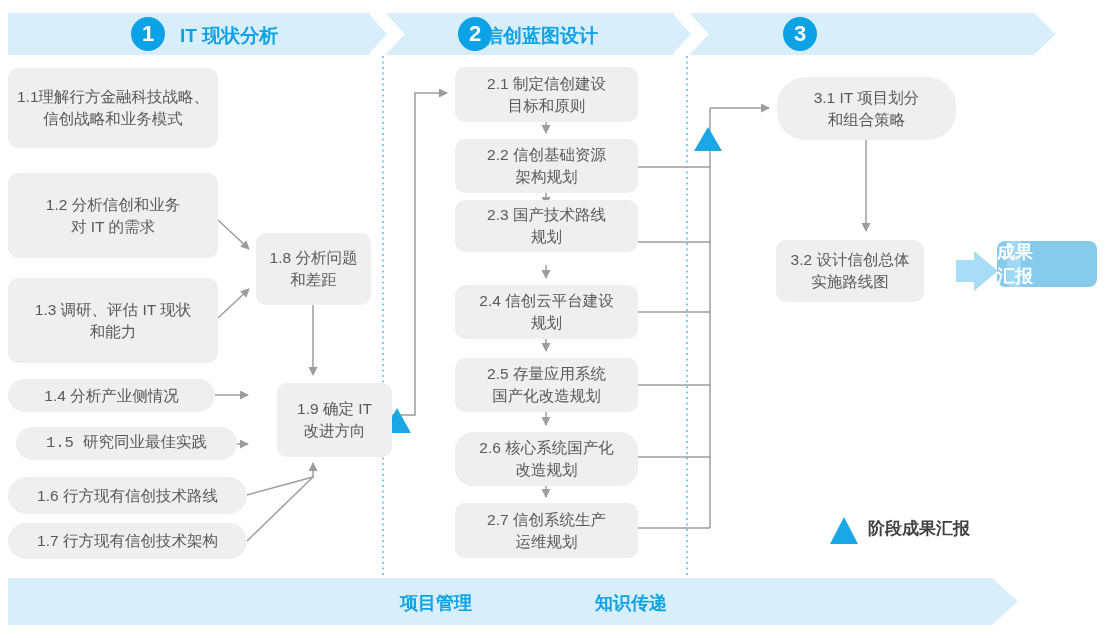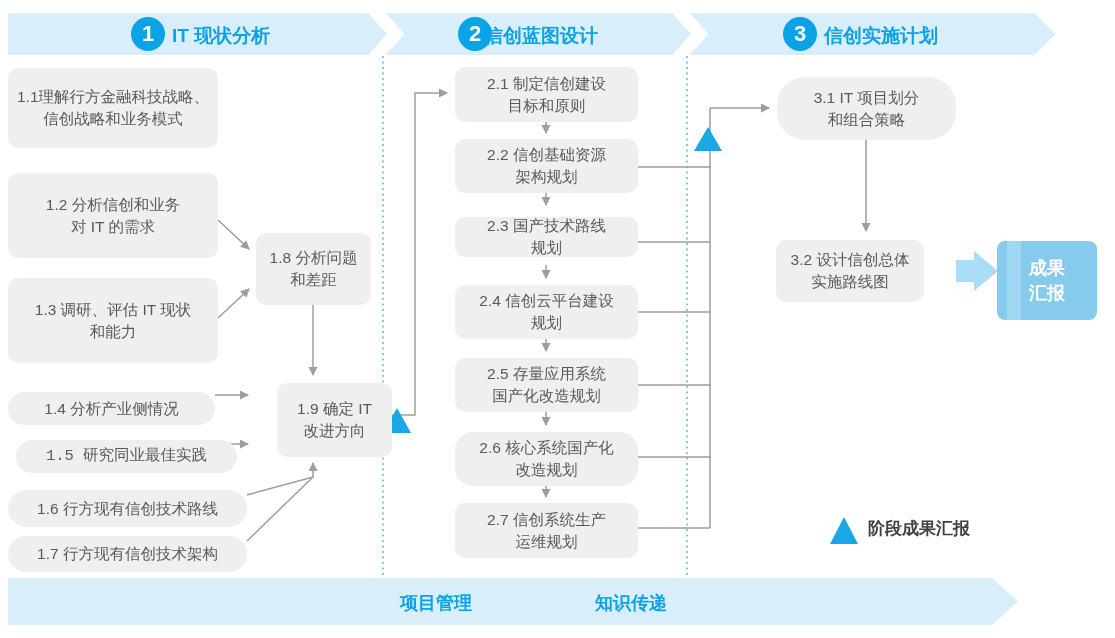--- a/index.html
+++ b/index.html
@@ -29,45 +29,45 @@
     background:var(--accent);color:#fff;font-weight:bold;font-size:22px;
     display:flex;align-items:center;justify-content:center;z-index:4;}
   .phase-title{position:absolute;top:23px;font-size:19px;font-weight:bold;
     color:var(--accent);z-index:4;white-space:nowrap;}
 
   
   .node{position:absolute;background:var(--box);color:var(--box-text);
     border-radius:10px;display:flex;align-items:center;justify-content:center;
     text-align:center;white-space:pre-line;font-size:15.5px;line-height:1.4;
     padding:0 4px;box-sizing:border-box;z-index:3;}
-  .pill{border-radius:19px;white-space:nowrap;margin-top:13px;}
+  .pill{border-radius:19px;white-space:nowrap;}
 
   .b11{left:8px;top:68px;width:210px;height:80px;}
   .b12{left:8px;top:173px;width:210px;height:85px;}
   .b13{left:8px;top:278px;width:210px;height:85px;}
   .b14{left:8px;top:379px;width:207px;height:33px;}
   .b15{left:16px;top:427px;width:221px;height:33px;font-family:Liberation Mono, monospace;}
   .b16{left:8px;top:477px;width:239px;height:37px;}
   .b17{left:8px;top:523px;width:239px;height:36px;}
   .b18{left:256px;top:233px;width:115px;height:72px;}
   .b19{left:256px;top:383px;width:115px;height:74px;margin-left:21px;}
   .b21{left:455px;top:67px;width:183px;height:55px;}
   .b22{left:455px;top:139px;width:183px;height:54px;}
-  .b23{left:455px;top:217px;width:183px;height:40px;}
+  .b23{left:455px;top:200px;width:183px;height:52px;}
   .b24{left:455px;top:285px;width:183px;height:54px;}
   .b25{left:455px;top:358px;width:183px;height:54px;}
   .b26{left:455px;top:432px;width:183px;height:54px;border-radius:18px;}
   .b27{left:455px;top:503px;width:183px;height:55px;}
   .b31{left:777px;top:77px;width:179px;height:63px;border-radius:28px;}
   .b32{left:776px;top:240px;width:148px;height:62px;}
 
   
-  .result{position:absolute;left:997px;top:241px;width:100px;height:79px;
+  .result{position:absolute;left:997px;top:241px;width:100px;height:46px;
     background:var(--result-fill);border-radius:8px;display:flex;align-items:center;
-    justify-content:center;z-index:3;}
+    justify-content:flex-start;z-index:3;}
   .result-stripe{position:absolute;left:10px;top:0;width:14px;height:100%;
     background:var(--result-stripe);}
   .result-text{position:relative;color:#fff;font-weight:bold;font-size:18px;
     line-height:1.35;white-space:pre-line;text-align:center;z-index:1;}
   .result-arrow{position:absolute;left:956px;top:251px;width:42px;height:40px;
     background:var(--result-arrow);z-index:3;
     clip-path:polygon(0 9px,18px 9px,18px 0,42px 20px,18px 40px,18px 31px,0 31px);}
 
   
   .bottom-label{position:absolute;top:591px;font-size:18px;font-weight:bold;
@@ -131,25 +131,24 @@
 
       <line x1="866" y1="140" x2="866" y2="231" marker-end="url(#arr)"></line>
     </g>
 
     <polygon points="383,433 411,433 397,408" fill="#1ba6e6"></polygon>
     <polygon points="694,151 722,151 708,127" fill="#1ba6e6"></polygon>
     <polygon points="830,544 858,544 844,517" fill="#1ba6e6"></polygon>
   </svg>
 
   <div class="phase-circle" style="left:131px;">1</div>
-  <div class="phase-title" style="left:172px;">IT 现状分析</div>
+  <div class="phase-title" style="left:180px;">IT 现状分析</div>
   <div class="phase-circle" style="left:458px;">2</div>
   <div class="phase-title" style="left:484px;">信创蓝图设计</div>
   <div class="phase-circle" style="left:783px;">3</div>
-  <div class="phase-title" style="left:824px;">信创实施计划</div>
 
   <div class="node b11">1.1理解行方金融科技战略、
 信创战略和业务模式</div>
   <div class="node b12">1.2 分析信创和业务
 对 IT 的需求</div>
   <div class="node b13">1.3 调研、评估 IT 现状
 和能力</div>
   <div class="node pill b14">1.4 分析产业侧情况</div>
   <div class="node pill b15">1.5 研究同业最佳实践</div>
   <div class="node pill b16">1.6 行方现有信创技术路线</div>

